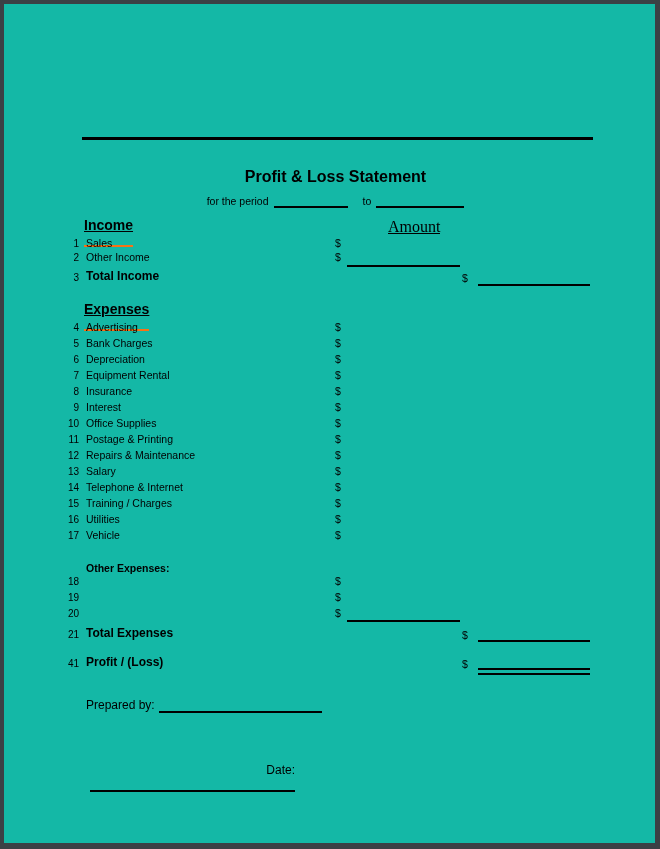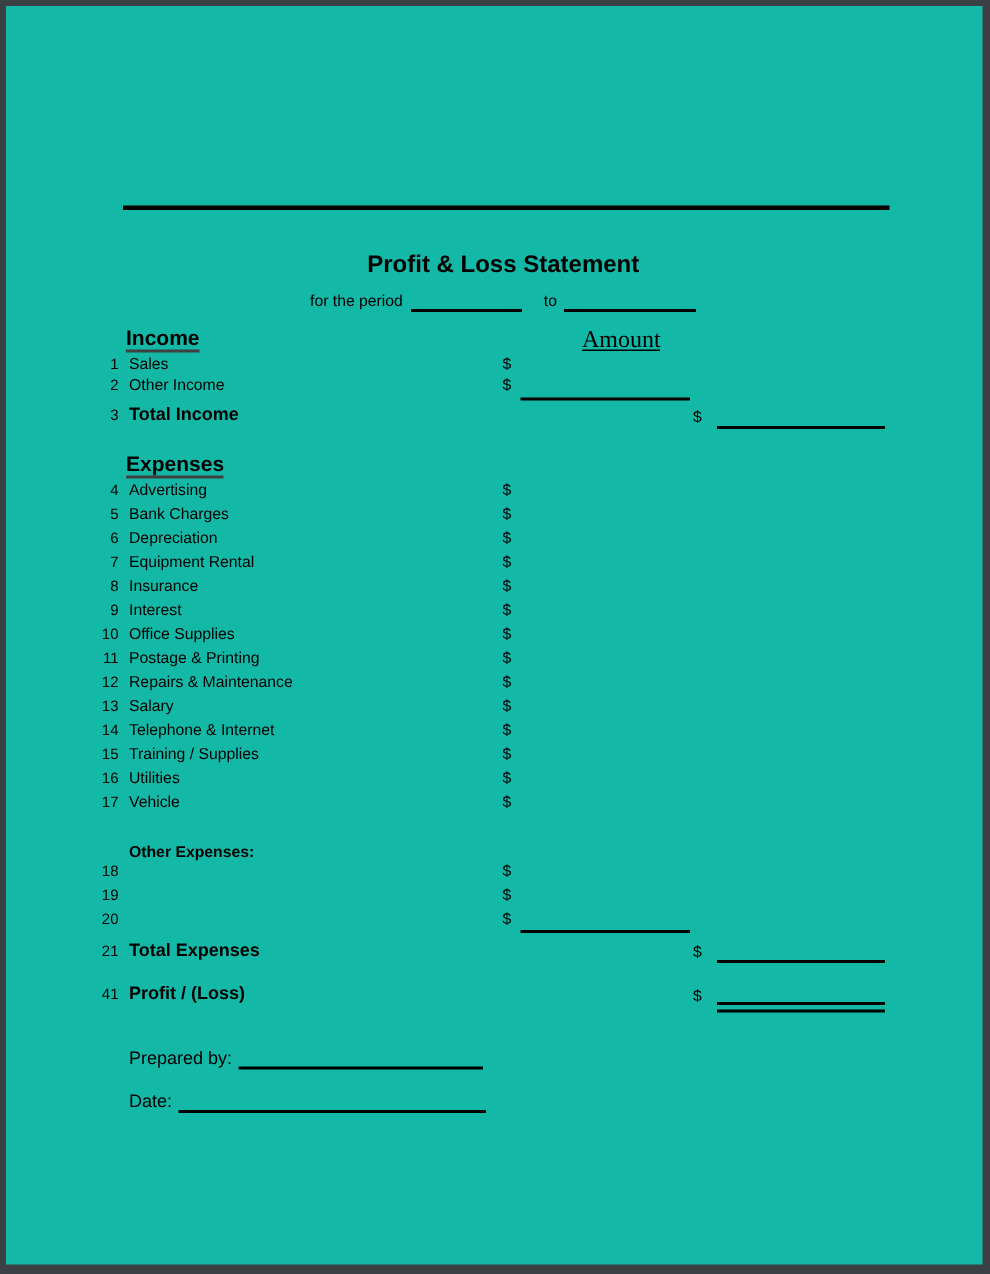--- a/index.html
+++ b/index.html
@@ -38,22 +38,23 @@
     border-bottom: 2px solid #000;
     height: 11px;
   }
   .period-line .blank.b1 { width: 74px; margin-left: 5px; }
   .period-line .blank.b2 { width: 88px; margin-left: 5px; }
   .period-line .to-word { margin-left: 15px; }
 
   .section-heading {
     font-size: 14px; font-weight: bold;
     line-height: 16px;
-    border-bottom: 2px solid #404040;
-    padding-bottom: 0px;
+    border-bottom: 2px solid #f97316;
+    padding-bottom: 12px;
+    text-decoration: underline;
   }
   .income-heading { left: 80px; top: 213px; }
   .expenses-heading { left: 80px; top: 297px; }
 
   .amount-header {
     left: 384px; top: 216px;
     font-size: 16px; line-height: 13px;
     border-bottom: 1.5px solid #000;
     font-family: Liberation Serif, serif;
   }
@@ -96,21 +97,21 @@
   }
 
   .footer-row {
     left: 82px;
     display: flex; align-items: flex-end;
     font-size: 12px; line-height: 15px;
   }
   .footer-row .blank { height: 12px; margin-left: 4px; }
   .prepared-row { top: 694px; }
   .prepared-row .blank { width: 163px; }
-  .date-row { top: 723px; }
+  .date-row { top: 759px; flex-direction: column; }
   .date-row .blank { width: 205px; }
 </style>
 </head>
 <body>
 
 <div class="sheet">
 
   <div class="abs top-rule"></div>
 
   <div class="abs doc-title">Profit &amp; Loss Statement</div>
@@ -196,21 +197,21 @@
     <span class="label">Salary</span>
     <span class="dollar">$</span>
   </div>
   <div class="abs row" style="top:476px">
     <span class="num">14</span>
     <span class="label">Telephone &amp; Internet</span>
     <span class="dollar">$</span>
   </div>
   <div class="abs row" style="top:492px">
     <span class="num">15</span>
-    <span class="label">Training / Supplies</span>
+    <span class="label">Training / Charges</span>
     <span class="dollar">$</span>
   </div>
   <div class="abs row" style="top:508px">
     <span class="num">16</span>
     <span class="label">Utilities</span>
     <span class="dollar">$</span>
   </div>
   <div class="abs row" style="top:524px">
     <span class="num">17</span>
     <span class="label">Vehicle</span>

